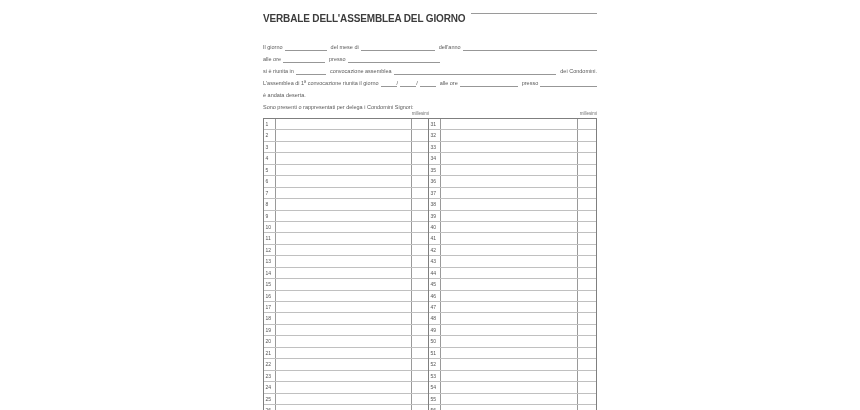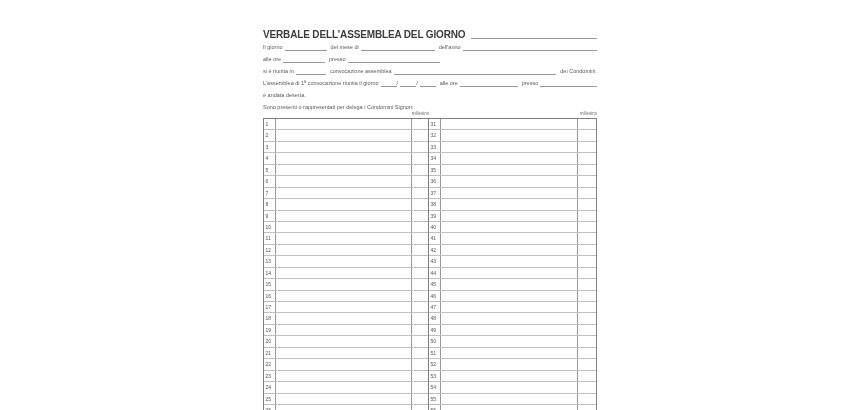--- a/index.html
+++ b/index.html
@@ -4,21 +4,21 @@
 <style>
   html,body{margin:0;padding:0;}
   body{
     width:860px;height:410px;overflow:hidden;position:relative;
     background:#ffffff;
     font-family:"Liberation Sans","DejaVu Sans",sans-serif;
   }
   .sheet{position:absolute;left:263px;top:0;width:334px;height:410px;}
 
   
-  .title-row{position:absolute;top:13px;left:0;right:0;display:flex;align-items:flex-end;margin-top:16px;}
+  .title-row{position:absolute;top:13px;left:0;right:0;display:flex;}
   .title-text{
     font-size:10px;font-weight:bold;letter-spacing:-0.15px;color:#3c3c3c;
     line-height:11px;white-space:pre;
   }
   .title-line{flex:1;border-bottom:1px solid #9a9a9a;margin:0 0 1px 6px;height:0;}
 
   
   .fline{
     position:absolute;left:0;right:0;display:flex;align-items:flex-end;
     font-size:5.5px;line-height:7px;color:#5a5a5a;height:8px;

